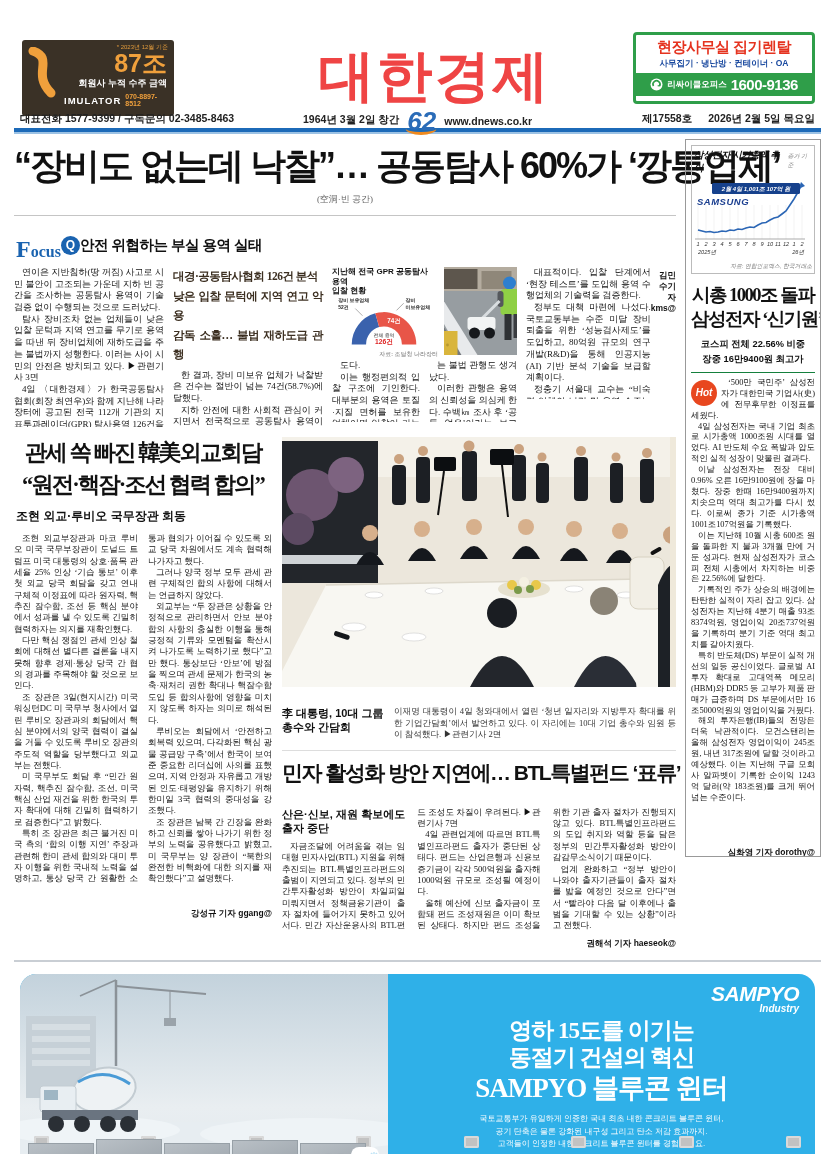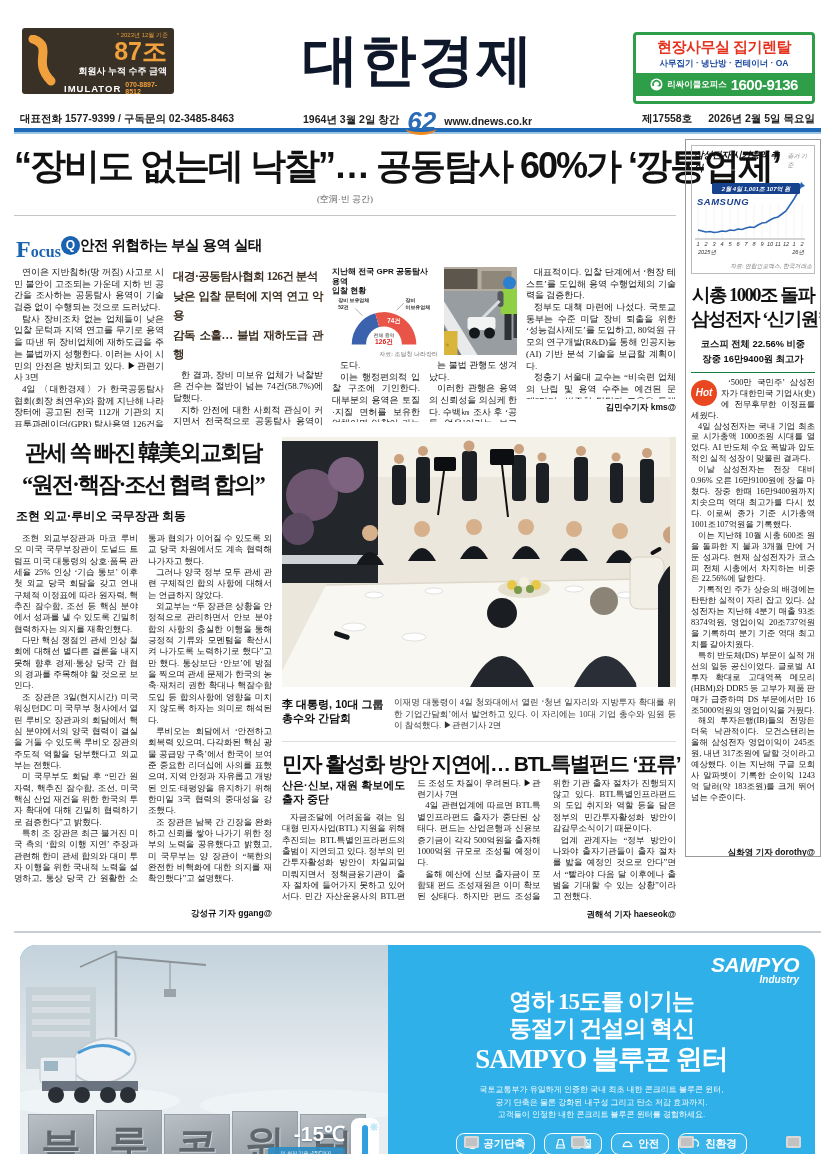--- a/index.html
+++ b/index.html
@@ -1,23 +1,23 @@
 <!DOCTYPE html>
 <html><head>
 <meta charset="utf-8">
 <style>
   html,body{margin:0;padding:0;}
   body{width:835px;height:1154px;background:#fff;color:#111;overflow:hidden;position:relative;
        font-family:"Liberation Serif",serif;}
   p{margin:0;}
   
   .header{position:relative;height:102px;}
-  .masthead{position:absolute;left:50%;top:22px;transform:translateX(-50%);margin:1px;
-    font-family:"Liberation Sans",sans-serif;font-weight:900;font-size:56px;letter-spacing:2px;color:#0f172a;white-space:nowrap;text-align:right;}
-  .ad-left{position:absolute;left:22px;top:28px;width:152px;height:66px;background:#3a3126;border-radius:3px;
+  .masthead{position:absolute;left:50%;top:22px;transform:translateX(-50%);margin:17px;
+    font-family:"Liberation Sans",sans-serif;font-weight:900;font-size:56px;letter-spacing:2px;color:#ef4444;white-space:nowrap;text-align:right;}
+  .ad-left{position:absolute;left:22px;top:40px;width:152px;height:76px;background:#3a3126;border-radius:3px;
     color:#fff;padding:3px 7px 3px 42px;box-sizing:border-box;font-family:"Liberation Sans",sans-serif;}
   .ad-left .note{position:absolute;top:3px;right:6px;font-size:6px;color:#e09a3c;}
   .al-amount{font-size:25px;font-weight:900;color:#f0a03c;text-align:right;line-height:1;margin-top:8px;}
   .al-label{font-size:9px;font-weight:700;text-align:right;margin-top:1px;}
   .al-brandrow{display:flex;justify-content:flex-end;align-items:center;gap:4px;margin-top:3px;}
   .al-brand{font-size:9.5px;font-weight:900;letter-spacing:1px;}
   .al-phone{font-size:7px;color:#f0a03c;font-weight:700;}
   .s-swoosh{position:absolute;left:5px;top:7px;}
   .ad-right{position:absolute;right:20px;top:32px;width:182px;height:72px;border:3px solid #2f9e49;border-radius:4px;
     box-sizing:border-box;text-align:center;background:#fff;font-family:"Liberation Sans",sans-serif;overflow:hidden;}
@@ -56,38 +56,38 @@
     color:#3c2f21;letter-spacing:-0.5px;}
   .deck{margin-bottom:5px;}
   .fc3{flex:1;min-width:0;}
   .g-row{display:flex;gap:6px;height:88px;margin-bottom:5px;}
   .infographic{width:106px;flex:none;}
   .ig-title p{text-indent:0;font-family:"Liberation Sans",sans-serif;font-weight:800;font-size:8px;line-height:1.2;}
   .ig-source{font-size:6px;color:#777;text-align:right;}
   .gpr-photo{flex:1;min-width:0;}
   .t-row{display:flex;gap:9px;height:62px;overflow:hidden;}
   .t-row>div{flex:1;}
-  .fc4{width:150px;flex:none;display:flex;flex-direction:column;}
+  .fc4{width:150px;flex:none;display:flex;flex-direction:row;}
   .fc4 .fbody{height:132px;overflow:hidden;}
   .byline{text-align:right;font-weight:700;font-size:8.5px;margin-top:3px;font-family:"Liberation Sans",sans-serif;}
   
   .mid-row{display:flex;gap:10px;margin-top:10px;}
   .diplo{width:258px;flex:none;}
   .d-head p{font-family:"Liberation Serif",serif;font-weight:900;text-align:center;font-size:22.5px;
     line-height:1.4;letter-spacing:-2px;white-space:nowrap;}
   .d-sub{font-family:"Liberation Sans",sans-serif;font-weight:900;font-size:12px;margin:8px 0 8px 2px;}
   .d-body{column-count:2;column-gap:10px;font-size:8.6px;line-height:1.32;text-align:justify;height:372px;overflow:hidden;}
   .d-body p{text-indent:8px;}
   .photo-col{flex:1;min-width:0;}
   .meeting{width:100%;height:250px;display:block;}
-  .caption{display:flex;gap:8px;margin-top:10px;}
+  .caption{display:flex;gap:8px;margin-top:19px;}
   .cap-title{font-family:"Liberation Sans",sans-serif;font-weight:900;font-size:11px;width:104px;flex:none;line-height:1.3;}
   .cap-text{font-size:8.6px;color:#333;line-height:1.35;text-align:justify;flex:1;}
   .btl{margin-top:9px;border-top:1px solid #ddd;padding-top:8px;}
-  .b-head{font-family:"Liberation Sans",sans-serif;font-weight:900;font-size:21px;letter-spacing:-1.5px;margin-bottom:0;white-space:nowrap;}
+  .b-head{font-family:"Liberation Sans",sans-serif;font-weight:900;font-size:21px;letter-spacing:-1.5px;margin-bottom:20px;white-space:nowrap;}
   .b-body{column-count:3;column-gap:12px;font-size:8.6px;line-height:1.32;text-align:justify;height:128px;overflow:hidden;}
   .b-body p{text-indent:8px;}
   .b-body p:first-child{font-family:"Liberation Sans",sans-serif;font-weight:900;font-size:11px;text-indent:0;margin-bottom:5px;}
   
   .sidebar{width:124px;flex:none;border:1px solid #999;padding:5px;height:706px;box-sizing:content-box;
     font-family:"Liberation Sans",sans-serif;overflow:hidden;}
   .schart{border:1px solid #bbb;padding:3px 2px 2px;font-style:italic;}
   .sc-titlerow{display:flex;align-items:baseline;gap:3px;}
   .sc-title{font-size:9.5px;font-weight:900;letter-spacing:-0.5px;}
   .sc-note{font-size:6px;color:#888;}
@@ -378,21 +378,21 @@
             <div class="cap-text">이재명 대통령이 4일 청와대에서 열린 ‘청년 일자리와 지방투자 확대를 위한 기업간담회’에서 발언하고 있다. 이 자리에는 10대 기업 총수와 임원 등이 참석했다. ▶관련기사 2면</div>
           </div>
 
           <article class="btl">
             <div class="b-head">민자 활성화 방안 지연에… BTL특별펀드 ‘표류’</div>
             <div class="b-body">
                 <p>산은·신보, 재원 확보에도 출자 중단</p>
                 <p>자금조달에 어려움을 겪는 임대형 민자사업(BTL) 지원을 위해 추진되는 BTL특별인프라펀드의 출범이 지연되고 있다. 정부의 민간투자활성화 방안이 차일피일 미뤄지면서 정책금융기관이 출자 절차에 들어가지 못하고 있어서다. 민간 자산운용사의 BTL펀드 조성도 차질이 우려된다. ▶관련기사 7면</p>
                 <p>4일 관련업계에 따르면 BTL특별인프라펀드 출자가 중단된 상태다. 펀드는 산업은행과 신용보증기금이 각각 500억원을 출자해 1000억원 규모로 조성될 예정이다.</p>
                 <p>올해 예산에 신보 출자금이 포함돼 펀드 조성재원은 이미 확보된 상태다. 하지만 펀드 조성을 위한 기관 출자 절차가 진행되지 않고 있다. BTL특별인프라펀드의 도입 취지와 역할 등을 담은 정부의 민간투자활성화 방안이 감감무소식이기 때문이다.</p>
-                <p>업계 관계자는 “정부 방안이 나와야 출자기관들이 출자 절차를 밟을 예정인 것으로 안다”면서 “빨라야 다음 달 이후에나 출범을 기대할 수 있는 상황”이라고 전했다.</p>
+                <p>업계 완화하고 “정부 방안이 나와야 출자기관들이 출자 절차를 밟을 예정인 것으로 안다”면서 “빨라야 다음 달 이후에나 출범을 기대할 수 있는 상황”이라고 전했다.</p>
               </div>
             <div class="byline">권해석 기자 haeseok@</div>
           </article>
         </div>
       </div>
     </div>
 
     <aside class="sidebar">
       <div class="schart">
         <div class="sc-titlerow">

